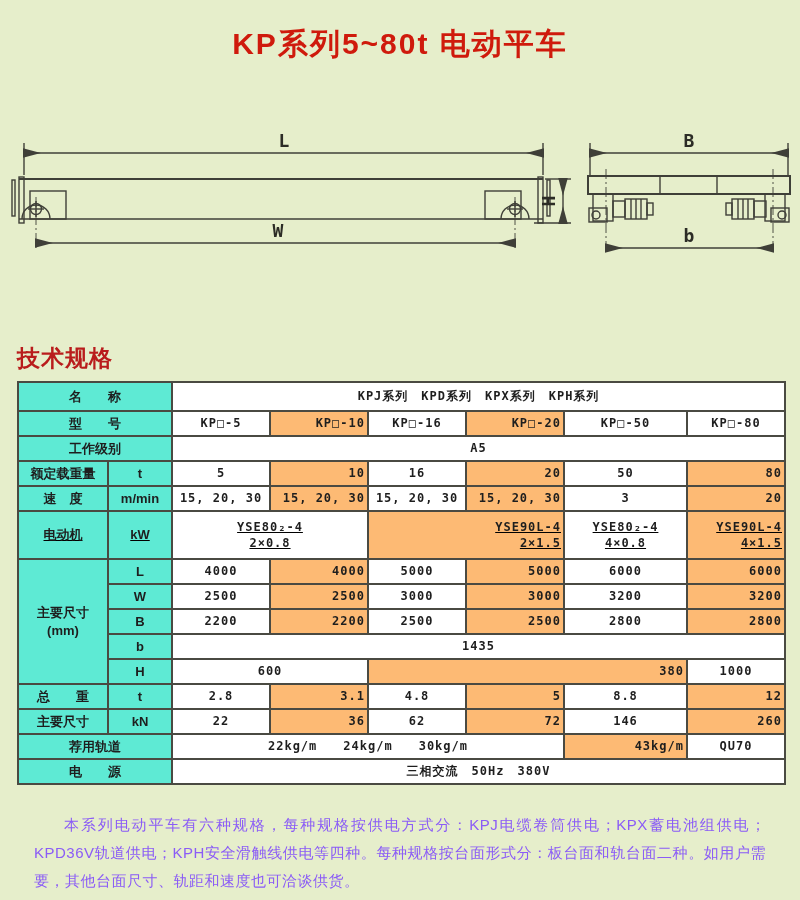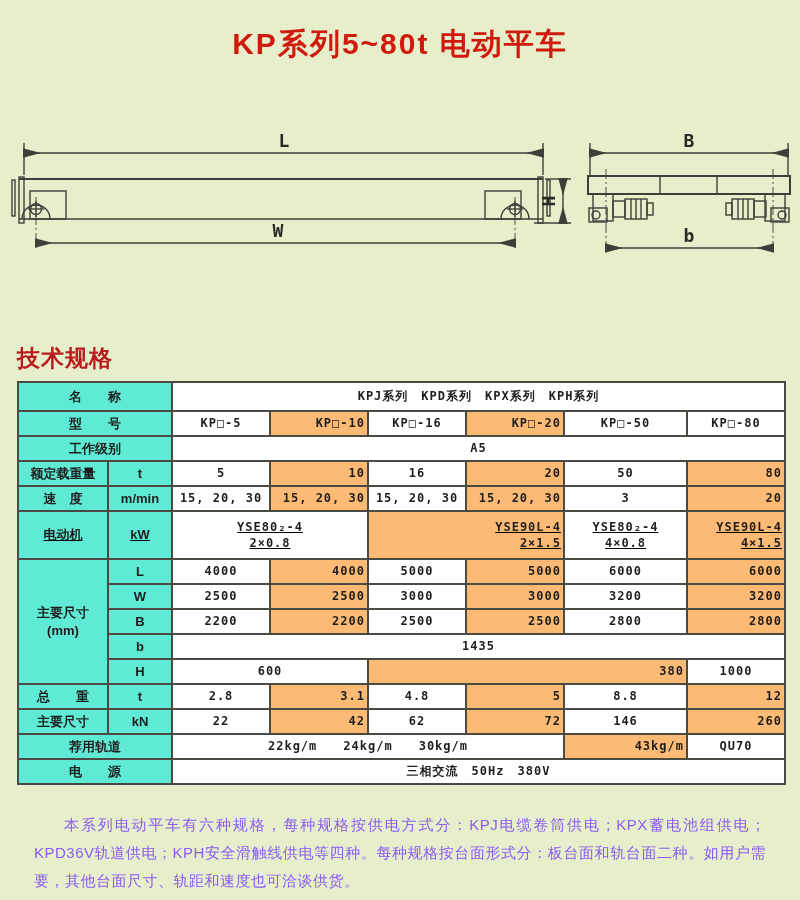--- a/index.html
+++ b/index.html
@@ -300,21 +300,21 @@
         <td class="b">3.1</td>
         <td class="g">4.8</td>
         <td class="b">5</td>
         <td class="g">8.8</td>
         <td class="b">12</td>
       </tr>
       <tr>
         <td class="lab">主要尺寸</td>
         <td class="lab">kN</td>
         <td class="g">22</td>
-        <td class="b">42</td>
+        <td class="b">36</td>
         <td class="g">62</td>
         <td class="b">72</td>
         <td class="g">146</td>
         <td class="b">260</td>
       </tr>
       <tr>
         <td class="lab" colspan="2">荐用轨道</td>
         <td class="g" colspan="4">22kg/m　　24kg/m　　30kg/m</td>
         <td class="b">43kg/m</td>
         <td class="g">QU70</td>

